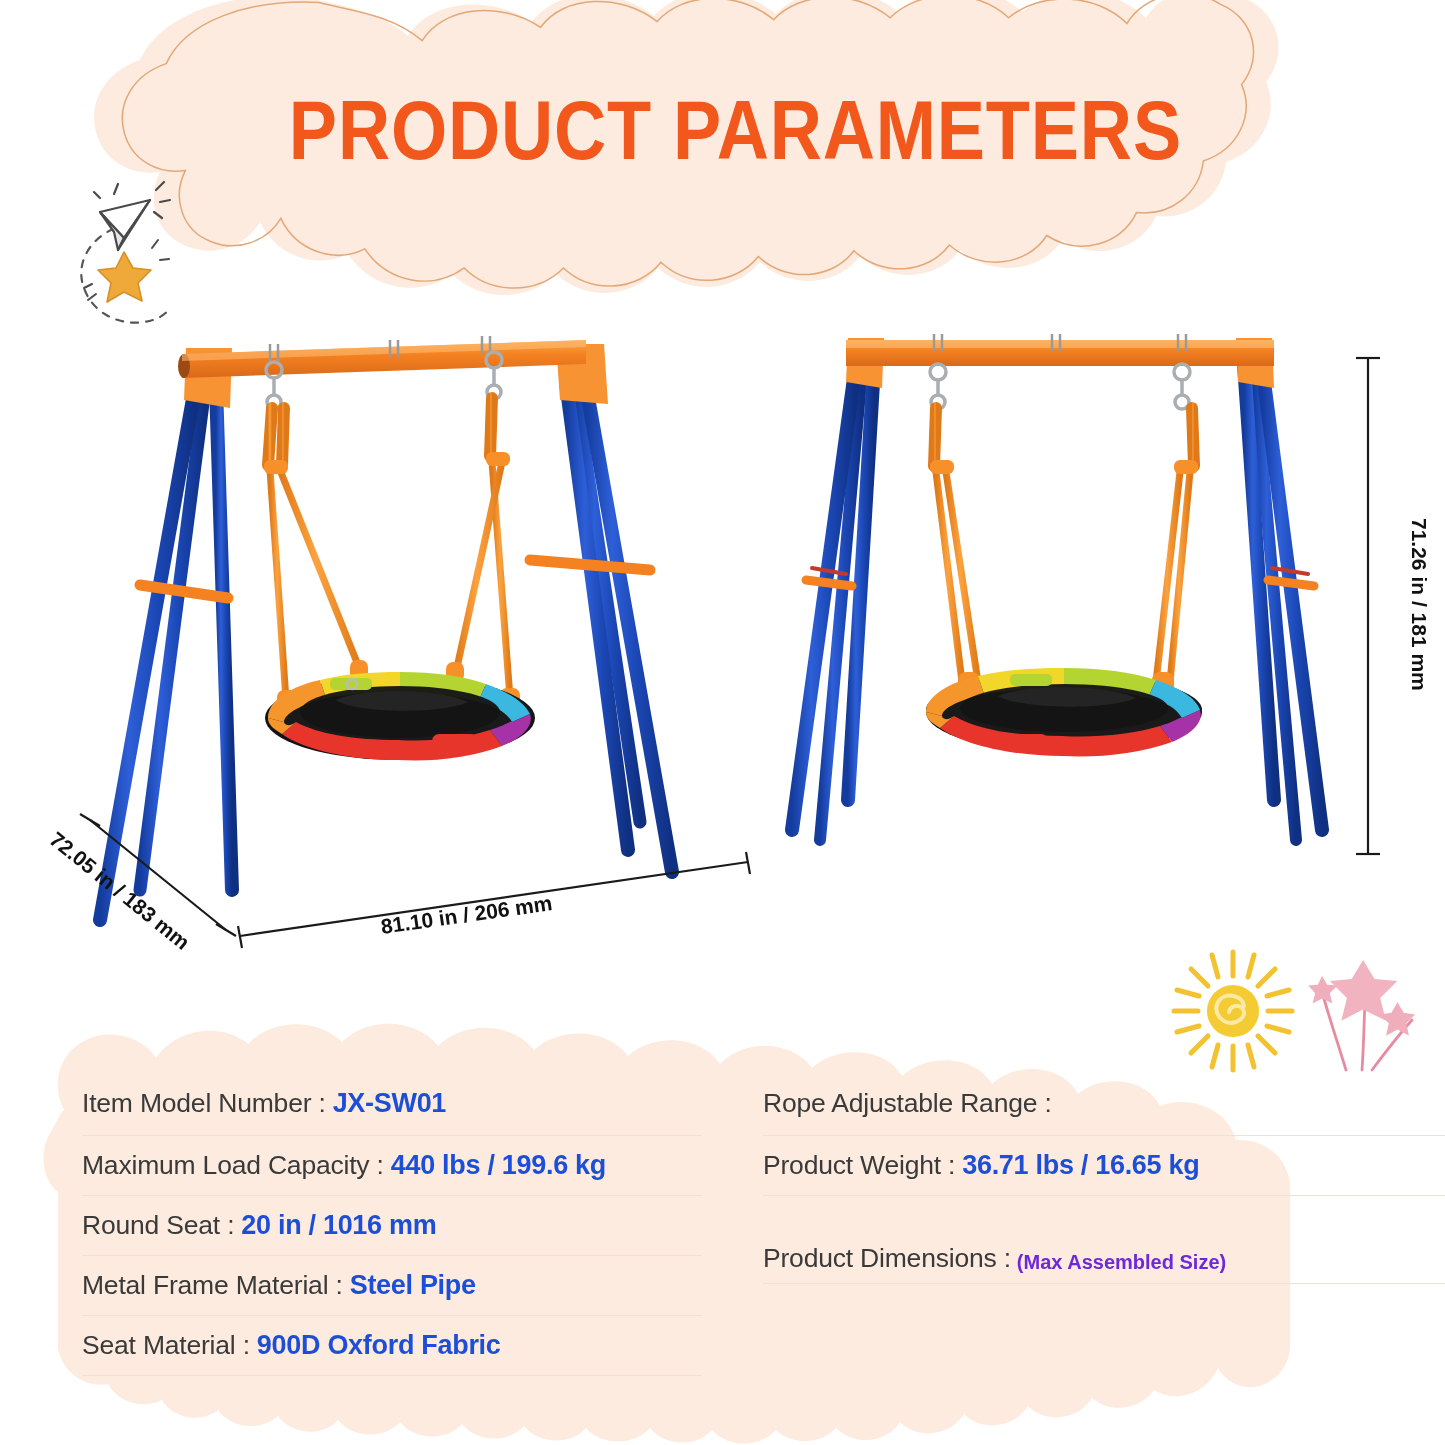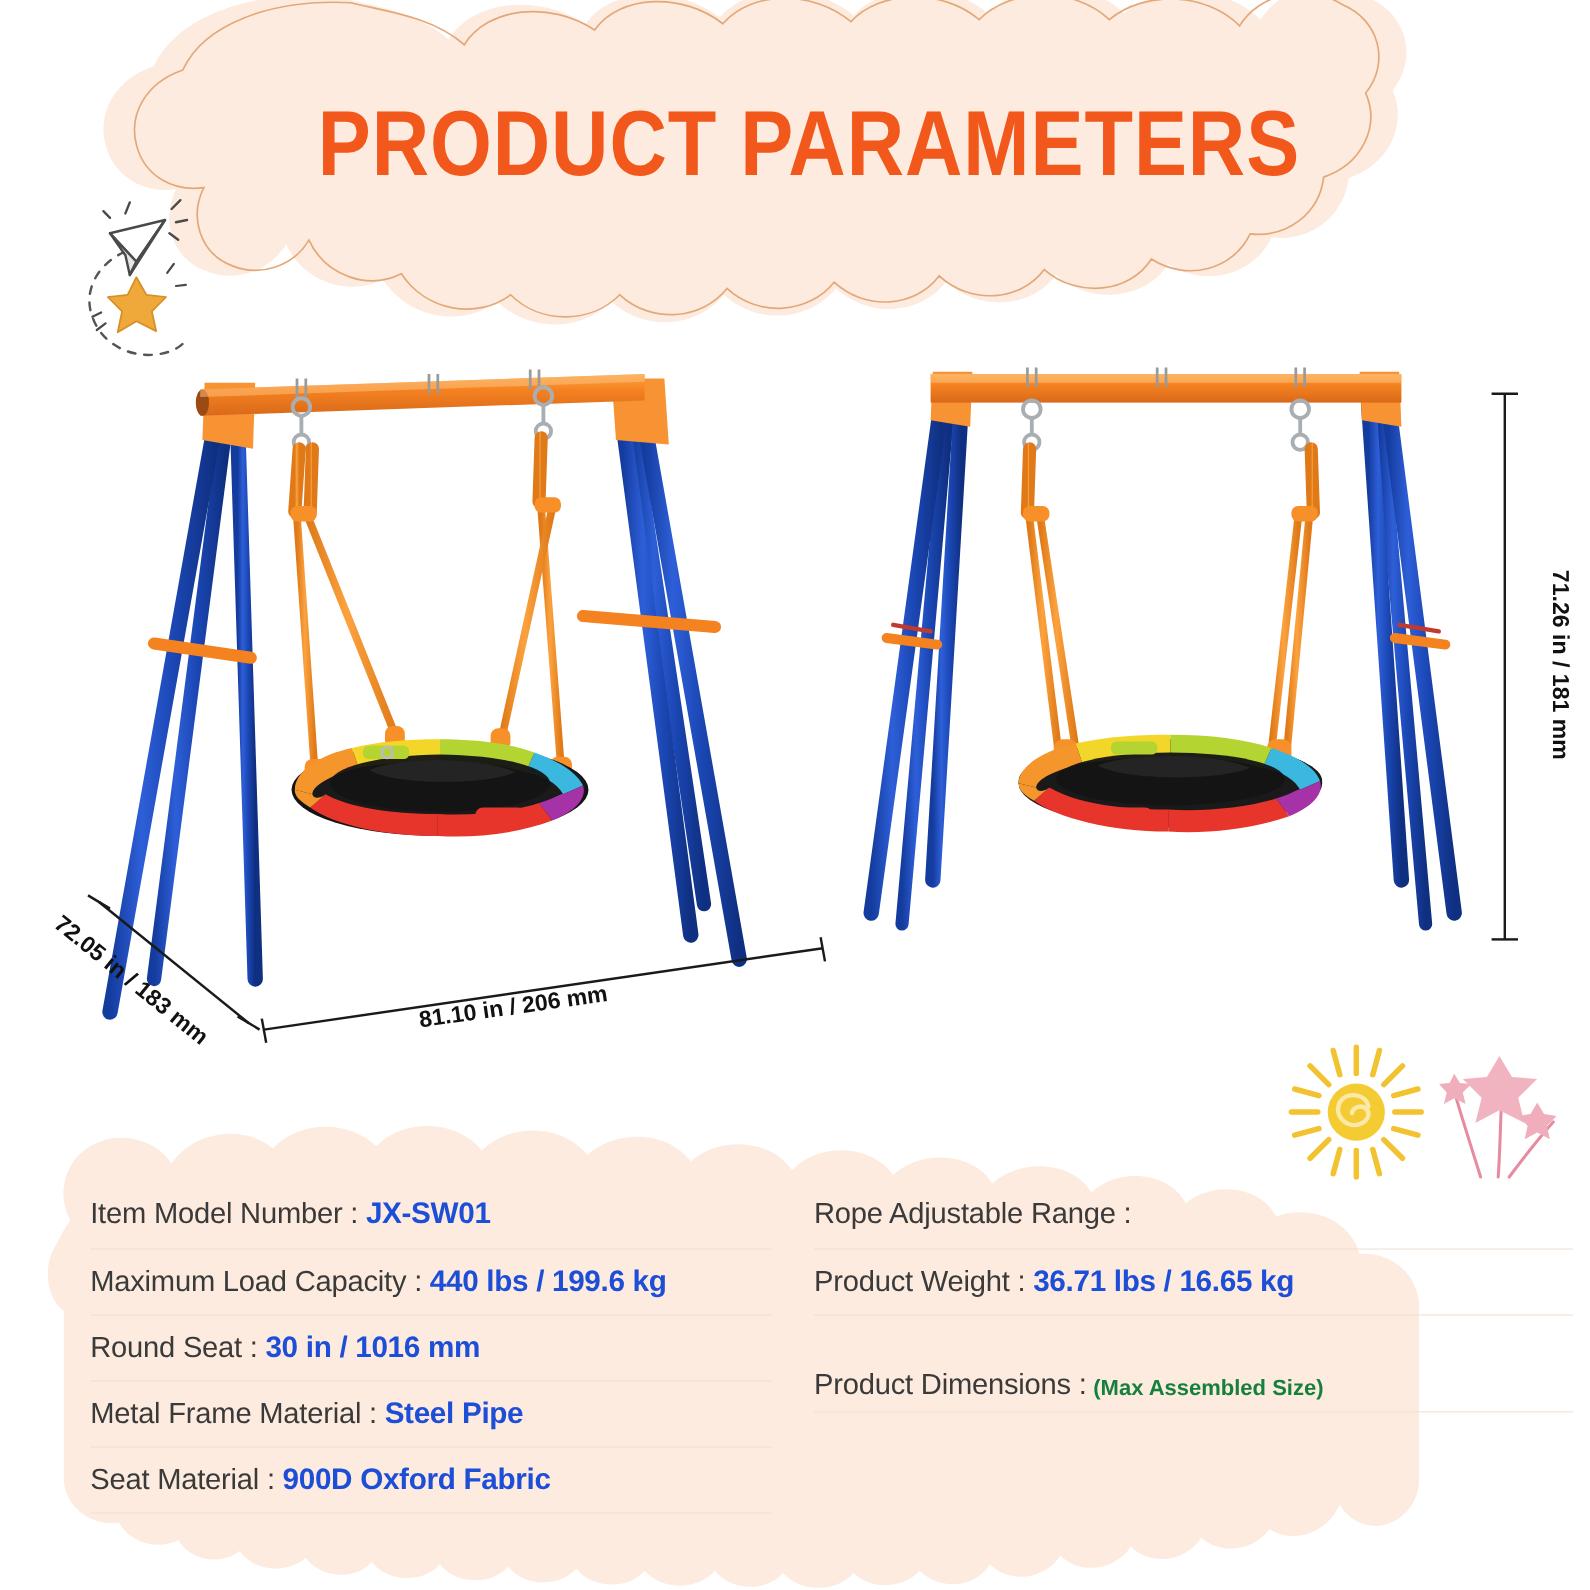--- a/index.html
+++ b/index.html
@@ -32,21 +32,21 @@
   
   #product-stage{ position:absolute; left:0; top:330px; width:1445px; height:650px; }
   #product-stage svg{ display:block; width:100%; height:100%; }
 
   
   #spec-cloud{ position:absolute; left:0; top:1014px; width:1445px; height:431px; }
   #spec-cloud svg{ display:block; width:100%; height:100%; }
 
   #spec-table{
     position:absolute; left:0; top:1014px; width:1445px; height:431px;
-    display:flex; padding:62px 40px 0 40px; gap:20px;
+    display:flex; padding:62px 40px 0 40px; gap:43px;
   }
   .spec-col{ flex:0 0 auto; }
   .spec-col.left{ width:620px; margin-left:42px; }
   .spec-col.right{ width:690px; margin-left:18px; }
 
   .spec-row{
     border-bottom:1.5px solid #f0e1d6;
     padding:9px 0 9px 0;
     min-height:60px;
     display:flex; align-items:center; flex-wrap:wrap;
@@ -55,21 +55,21 @@
   .spec-label{
     font-size:26.5px; color:#3a3a3a; font-weight:normal;
     letter-spacing:-0.2px; white-space:nowrap;
   }
   .spec-value{
     font-size:27px; color:#1d4ed8; font-weight:bold;
     letter-spacing:-0.3px; margin-left:7px; white-space:nowrap;
   }
   .spec-value.wrap{ white-space:normal; }
   .spec-note{
-    font-size:20px; color:#15803d; font-weight:bold;
+    font-size:20px; color:#6d28d9; font-weight:bold;
     margin-left:6px;
   }
   .spec-row.tall{ min-height:88px; align-items:flex-end; }
   .spec-row.tall .spec-value{ line-height:1.28; }
 </style>
 </head>
 <body>
 
 <div id="header-cloud">
   <svg viewBox="0 0 1445 330" preserveAspectRatio="none">
@@ -439,21 +439,21 @@
     <div class="spec-row">
       <span class="spec-label">Item Model Number :</span>
       <span class="spec-value">JX-SW01</span>
     </div>
     <div class="spec-row">
       <span class="spec-label">Maximum Load Capacity :</span>
       <span class="spec-value">440 lbs / 199.6 kg</span>
     </div>
     <div class="spec-row">
       <span class="spec-label">Round Seat :</span>
-      <span class="spec-value">30 in / 1016 mm</span>
+      <span class="spec-value">20 in / 1016 mm</span>
     </div>
     <div class="spec-row">
       <span class="spec-label">Metal Frame Material :</span>
       <span class="spec-value">Steel Pipe</span>
     </div>
     <div class="spec-row">
       <span class="spec-label">Seat Material :</span>
       <span class="spec-value">900D Oxford Fabric</span>
     </div>
   </div>

